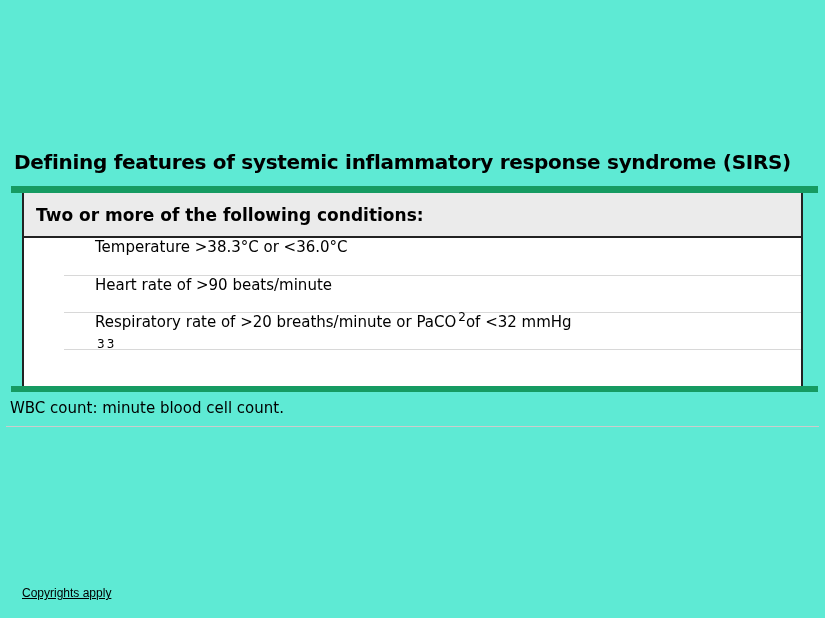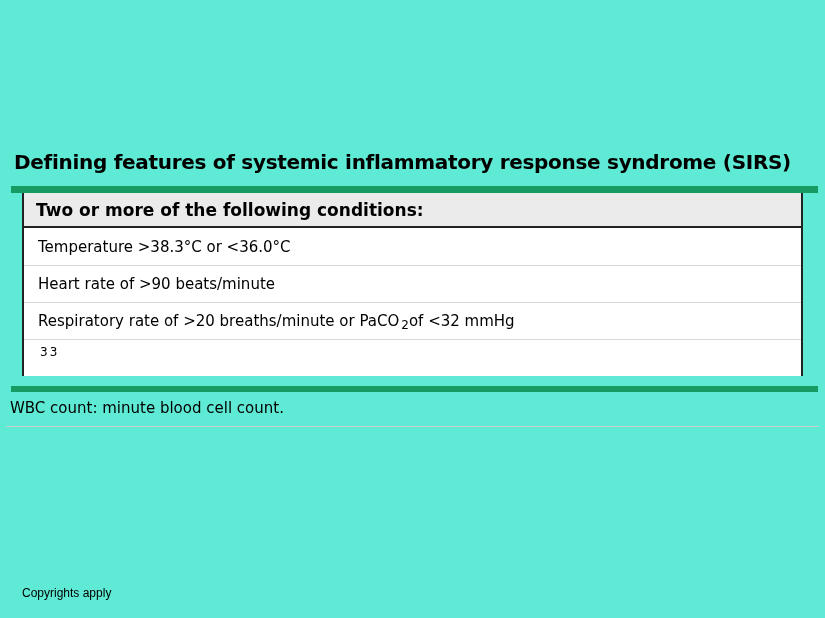--- a/index.html
+++ b/index.html
@@ -43,37 +43,37 @@
   .table {
     position: absolute;
     left: 22px;
     top: 193px;
     width: 781px;
     border-left: 2px solid var(--table_border);
     border-right: 2px solid var(--table_border);
     background: #ffffff;
   }
   .thead {
-    height: 35px;
+    height: 45px;
     display: flex;
     align-items: center;
     padding-left: 12px;
     background: var(--header_bg);
     border-bottom: 2px solid var(--table_border);
     font-size: 17px;
     font-weight: bold;
     white-space: nowrap;
   }
   .trow {
     height: 37px;
     display: flex;
-    align-items: center;
-    padding-left: 14px;
+    padding-left: 31px;
     font-size: 15px;
     white-space: nowrap;
+    margin-left: 40px;
   }
   .trow + .trow { border-top: 1px solid var(--row_divider); }
   .trow sub, .trow sup {
     font-size: 12px;
     line-height: 0;
     position: relative;
     margin-left: 2px;
   }
   .trow sub { top: 4px; }
   .trow sup { top: -6px; }
@@ -92,20 +92,21 @@
     border: none;
     border-top: 1px solid var(--footnote_rule);
   }
   .copyright {
     position: absolute;
     left: 22px;
     top: 586px;
     font-family: "Liberation Sans", sans-serif;
     font-size: 12px;
     white-space: nowrap;
+    text-decoration: underline;
   }
 </style>
 </head>
 <body>
 
 <div class="canvas">
   <h1 class="title">Defining features of systemic inflammatory response syndrome (SIRS)</h1>
 
   <div class="bar bar-top"></div>
 

